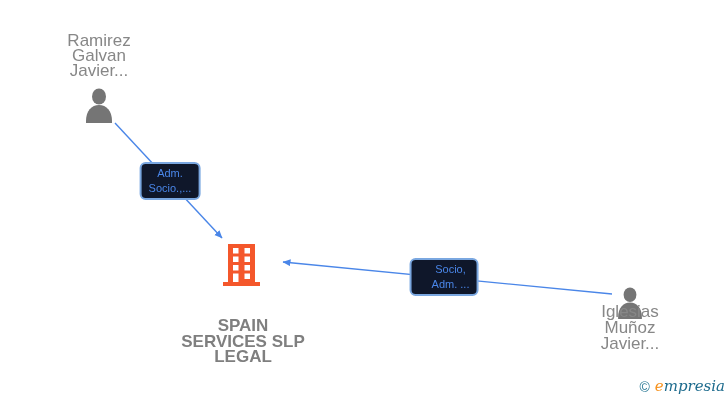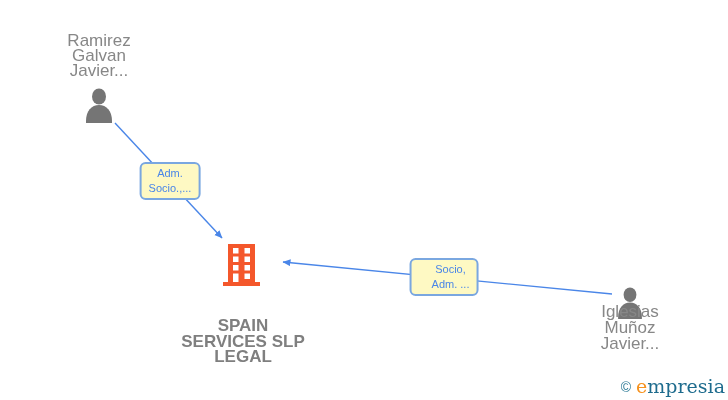--- a/index.html
+++ b/index.html
@@ -36,21 +36,21 @@
     line-height: 15.5px;
     margin-top: 32px;
   }
   .node-icon {
     position: absolute;
     display: block;
   }
   .edge-label {
     position: absolute;
     transform: translate(-50%, -50%);
-    background: #fef9c3;
+    background: #0f172a;
     border: 2px solid #7aa7e0;
     border-radius: 6px;
     color: #4a86e8;
     font-size: 11px;
     line-height: 15px;
     padding: 2px 7px;
     text-align: center;
     white-space: nowrap;
   }
   .edge-label span { display: block; }
@@ -63,21 +63,22 @@
     gap: 5px;
     text-decoration: none;
   }
   .logo .copy {
     color: #2b7a96;
     font-size: 14px;
     line-height: 14px;
   }
   .logo .word {
     font-family: "DejaVu Serif", serif;
-    font-size: 19px;
+    font-style: italic;
+    font-size: 15px;
     line-height: 19px;
   }
   .logo .word .initial { color: #f6921e; }
   .logo .word .rest { color: #1d6b8d; }
 </style>
 </head>
 <body>
 
 <div class="canvas">
 

